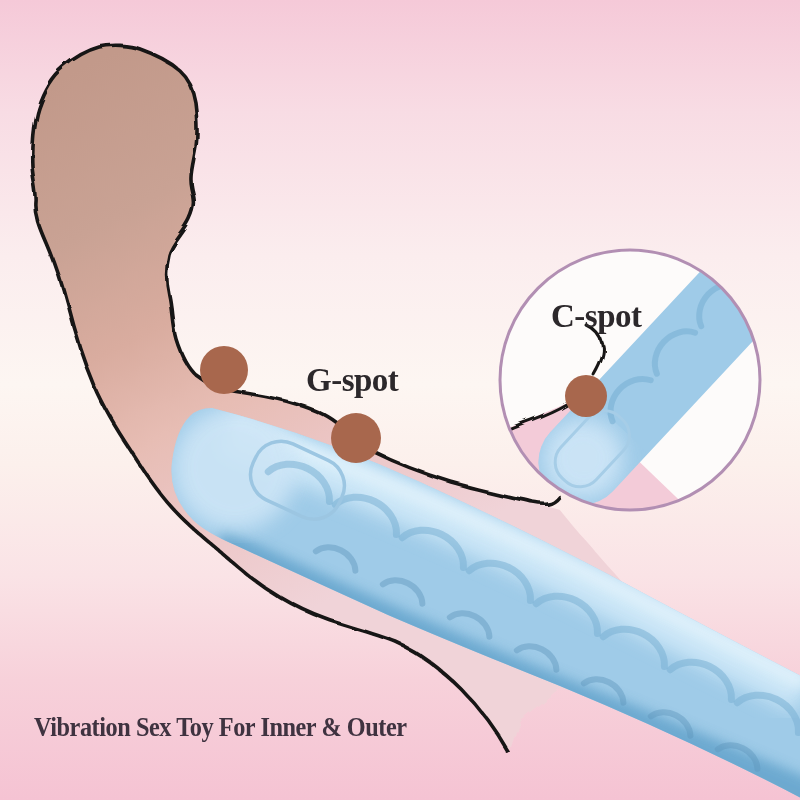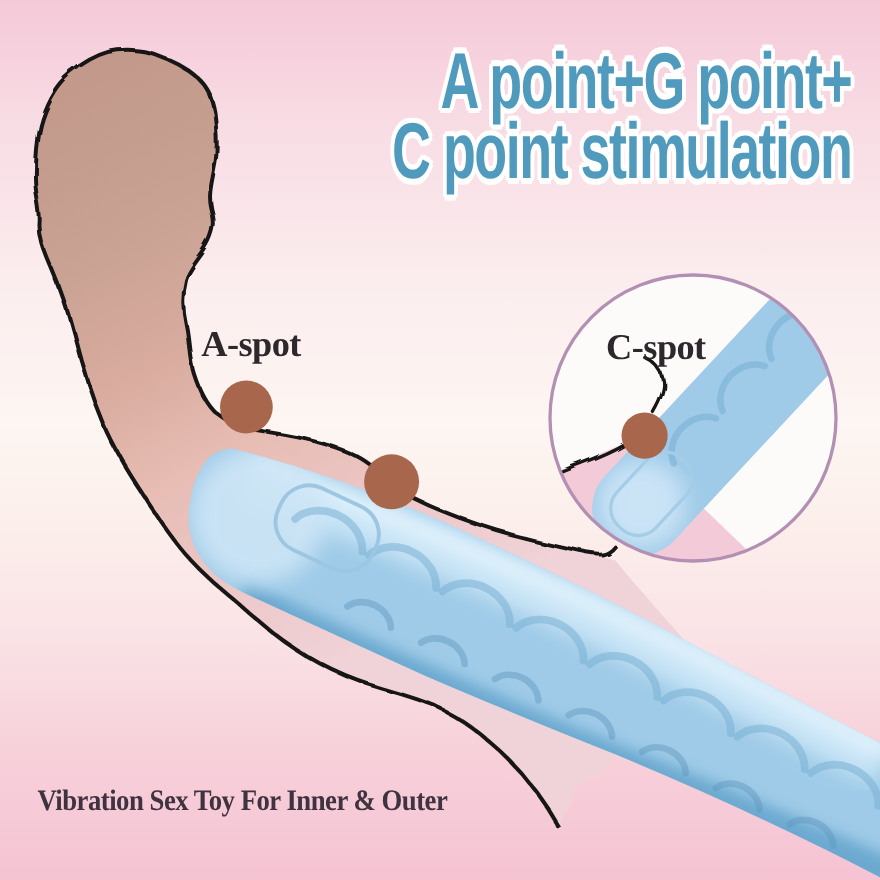--- a/index.html
+++ b/index.html
@@ -166,22 +166,18 @@
         <g fill="none" stroke="var(--outline-color)" stroke-width="3" stroke-linecap="round" filter="url(#wob)">
           <path d="M 593,374 C 600,362 604,352 602,344 C 600,335 594,329 587,326"></path>
           <path d="M 567,405 C 550,415 537,419 524,424 C 514,428 508,430 501,434"></path>
         </g>
         <circle cx="586" cy="396" r="21" fill="url(#dotGrad)" style="fill:var(--dot-color)"></circle>
       </g>
       <circle cx="630" cy="380" r="130" fill="none" stroke="var(--inset-border)" stroke-width="3"></circle>
     </g>
   </svg>
 
-  <div class="title">
-    <span class="line">A point+G point+</span>
-    <span class="line">C point stimulation</span>
-  </div>
 
-  <div class="spot-label label-a">A-spot</div>
+  <div class="spot-label label-g">G-spot</div>
   <div class="spot-label label-c">C-spot</div>
 
   <div class="caption">Vibration Sex Toy For Inner &amp; Outer</div>
 </div>
 
 </body></html>

